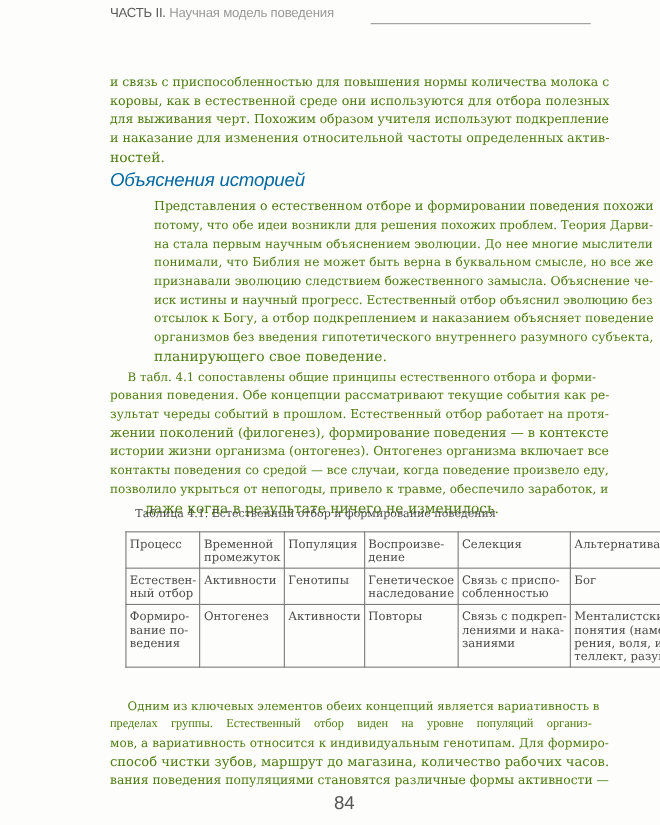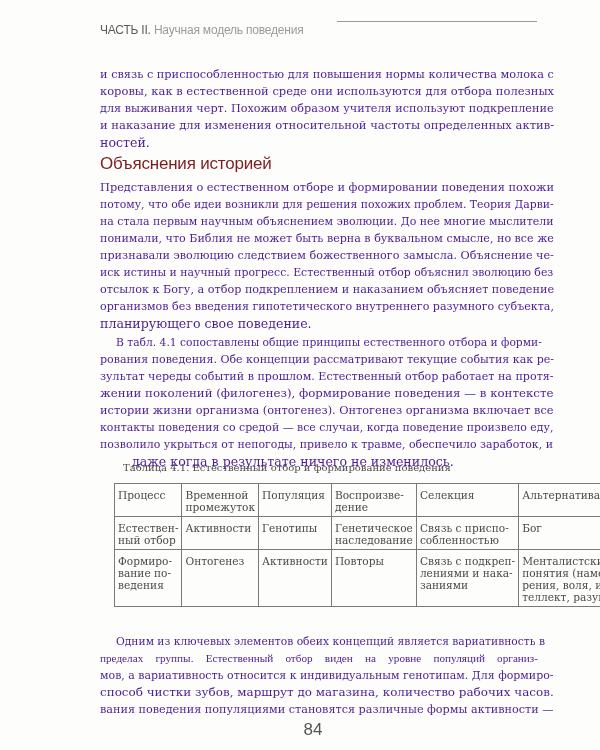--- a/index.html
+++ b/index.html
@@ -11,53 +11,54 @@
       width: 600px;
       height: 750px;
       position: relative;
       overflow: hidden;
       font-family: "DejaVu Serif", "Liberation Serif", serif;
       color: #4a4a4a;
     }
     .page { position: absolute; left: 0; top: 0; width: 600px; height: 750px; background: #fdfdfc; }
 
     .running-head {
-      position: absolute; left: 100px; top: 23px;
+      position: absolute; left: 100px; top: 4px;
       font-family: "Liberation Sans", "DejaVu Sans", sans-serif;
       font-size: 12px; letter-spacing: -0.2px;
       white-space: nowrap;
     }
     .running-head .part { color: #5c5c5c; }
     .running-head .title { color: #9a9a9a; font-weight: 300; }
     .head-rule {
       position: absolute; left: 337px; top: 21px; width: 200px; height: 1px;
       background: #9a9a9a;
     }
 
     .text-block {
       position: absolute; left: 100px; width: 438px;
       font-size: 12.6px; line-height: 17px;
-      color: #4c1d95;
+      color: #4d7c0f;
     }
     .line {
       display: block;
       text-align: justify;
       text-align-last: justify;
       white-space: nowrap;
       height: 17px;
       overflow: visible;
     }
     .line.last { text-align-last: left; }
     .line.indent { text-indent: 16px; }
 
     .section-heading {
       position: absolute; left: 100px; top: 154px;
       font-family: "Liberation Sans", "DejaVu Sans", sans-serif;
-      font-size: 17px; font-weight: 300; color: #7f1d1d;
+      font-size: 17px; font-weight: 300; color: #0369a1;
       letter-spacing: -0.2px;
+      font-style: italic;
     }
 
     .table-caption {
       position: absolute; left: 123px; top: 462px;
       font-size: 10px; color: #4a4a4a; white-space: nowrap;
     }
 
     table.data-table {
       position: absolute; left: 114px; top: 483px;
       border-collapse: collapse;
@@ -92,21 +93,21 @@
   <div class="text-block" style="top:66px;">
     <span class="line" style="display: block; font-size: 11.3275px;">и связь с приспособленностью для повышения нормы количества молока с</span>
     <span class="line" style="display: block; font-size: 11.5099px;">коровы, как в естественной среде они используются для отбора полезных</span>
     <span class="line" style="display: block; font-size: 11.2385px;">для выживания черт. Похожим образом учителя используют подкрепление</span>
     <span class="line" style="display: block; font-size: 11.5564px;">и наказание для изменения относительной частоты определенных актив-</span>
     <span class="line last" style="display: block;">ностей.</span>
   </div>
 
   <div class="section-heading">Объяснения историей</div>
 
-  <div class="text-block" style="top:179px;">
+  <div class="text-block" style="top:179px;margin-left:40px;">
     <span class="line" style="display: block; font-size: 11.35px;">Представления о естественном отборе и формировании поведения похожи</span>
     <span class="line" style="display: block; font-size: 10.8546px;">потому, что обе идеи возникли для решения похожих проблем. Теория Дарви-</span>
     <span class="line" style="display: block; font-size: 10.9797px;">на стала первым научным объяснением эволюции. До нее многие мыслители</span>
     <span class="line" style="display: block; font-size: 11.1076px;">понимали, что Библия не может быть верна в буквальном смысле, но все же</span>
     <span class="line" style="display: block; font-size: 11.1945px;">признавали эволюцию следствием божественного замысла. Объяснение че-</span>
     <span class="line" style="display: block; font-size: 10.896px;">иск истины и научный прогресс. Естественный отбор объяснил эволюцию без</span>
     <span class="line" style="display: block; font-size: 11.1945px;">отсылок к Богу, а отбор подкреплением и наказанием объясняет поведение</span>
     <span class="line" style="display: block; font-size: 11.086px;">организмов без введения гипотетического внутреннего разумного субъекта,</span>
     <span class="line last" style="display: block;">планирующего свое поведение.</span>
   </div>

